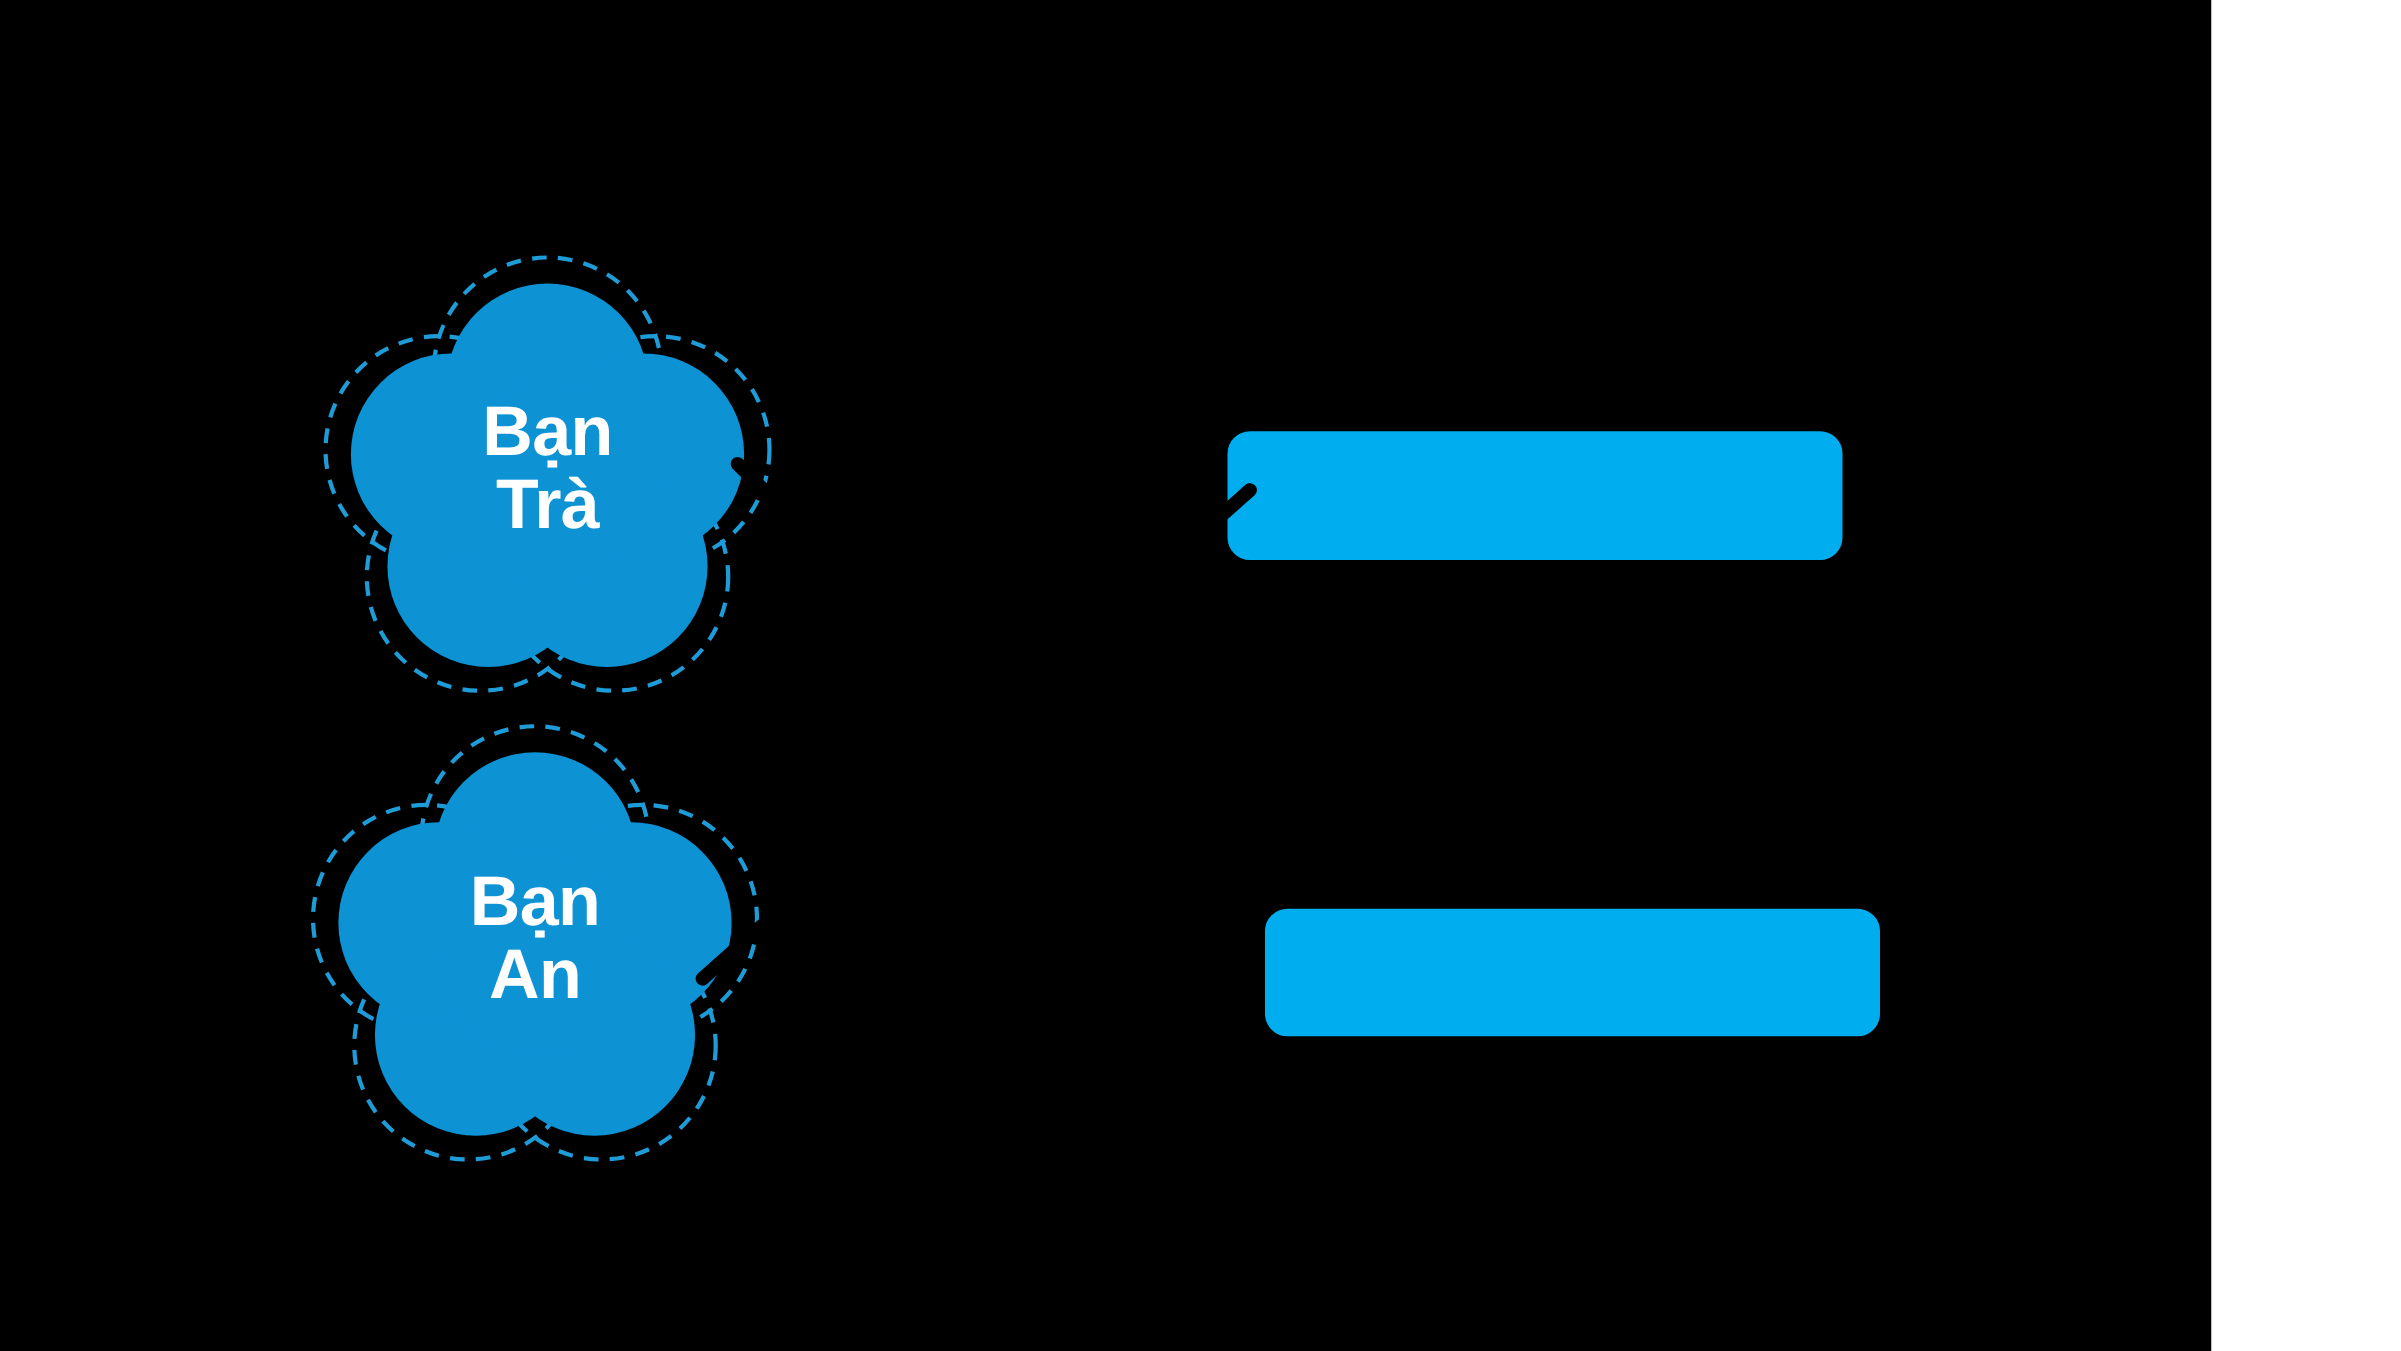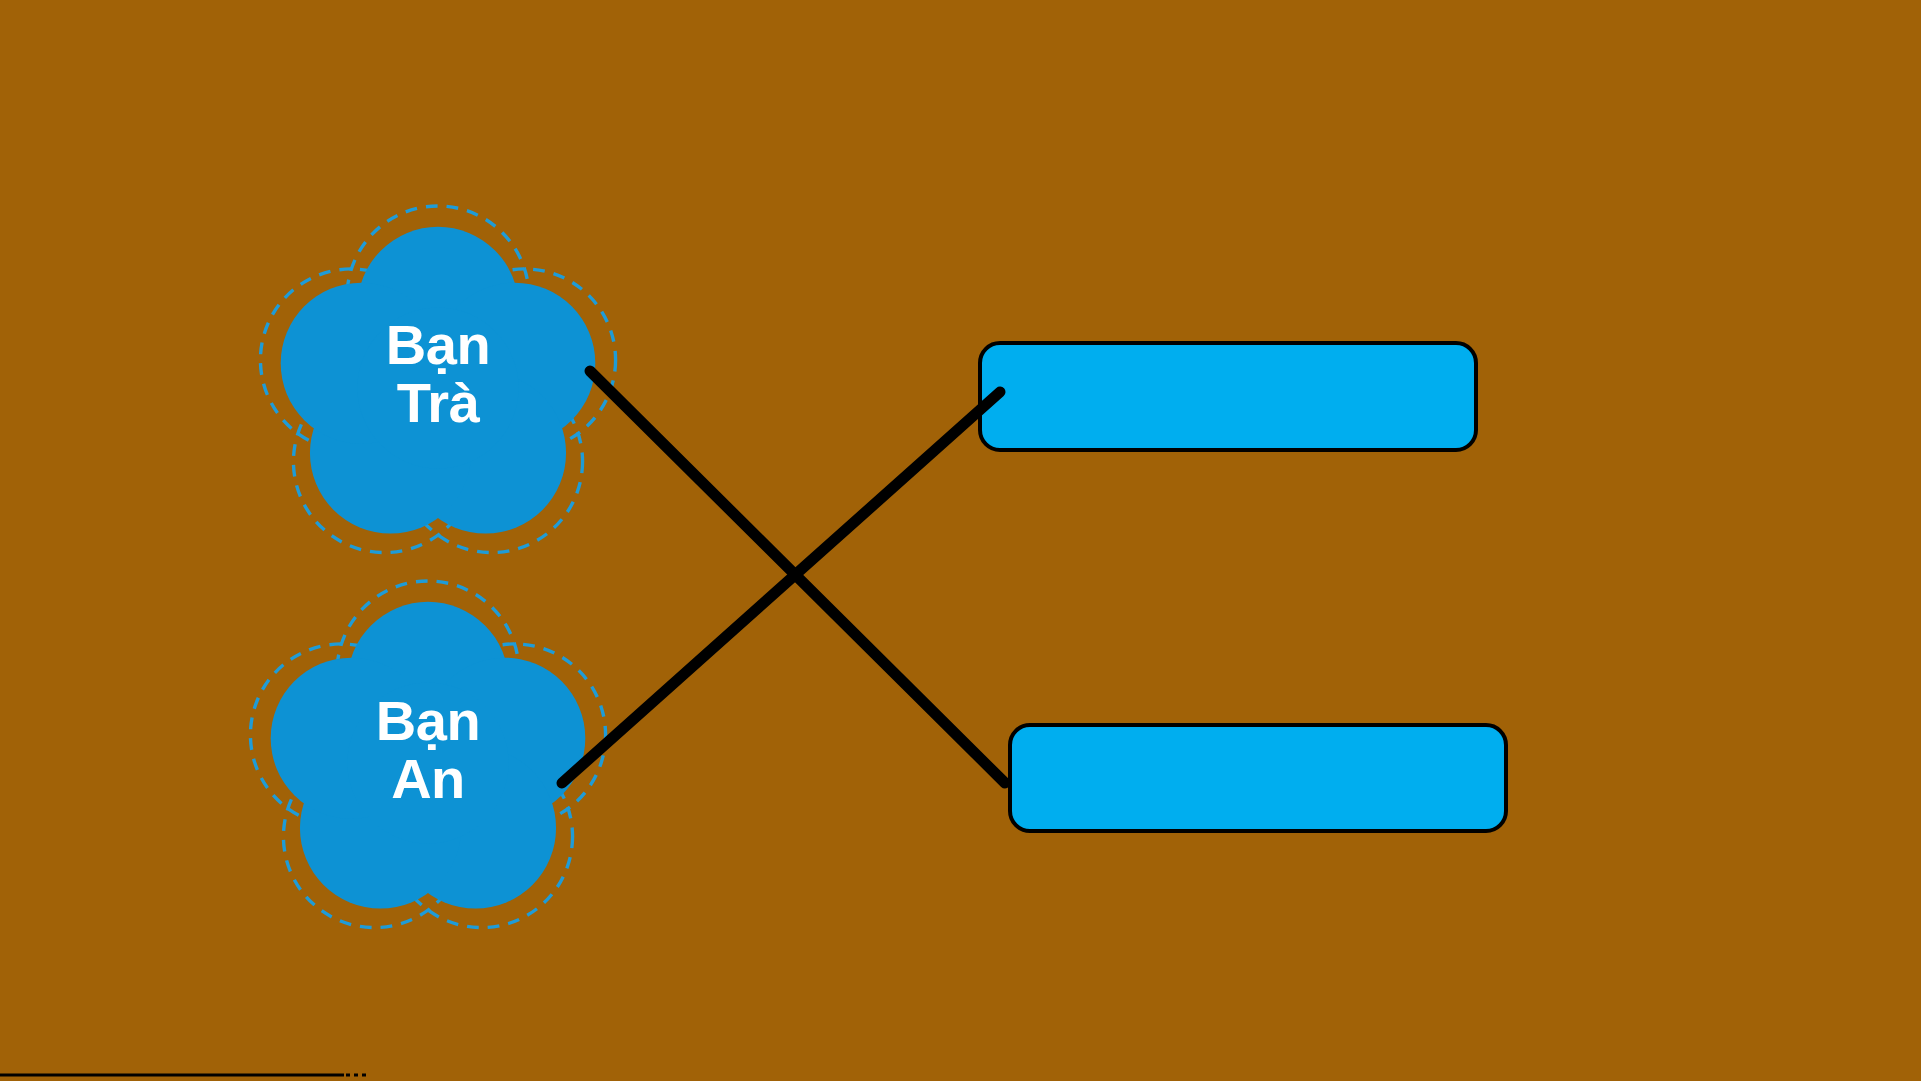--- a/index.html
+++ b/index.html
@@ -6,23 +6,23 @@
   html, body {
     margin: 0;
     padding: 0;
     background: #ffffff;
   }
   body {
     font-family: "Liberation Sans", sans-serif;
   }
   #stage {
     position: relative;
-    width: 1921px;
+    width: 1769px;
     height: 1081px;
-    background: #a16207;
+    background: #000000;
     overflow: hidden;
   }
   .layer {
     position: absolute;
     left: 0;
     top: 0;
     width: 1921px;
     height: 1081px;
   }
   #connectors { z-index: 2; }

